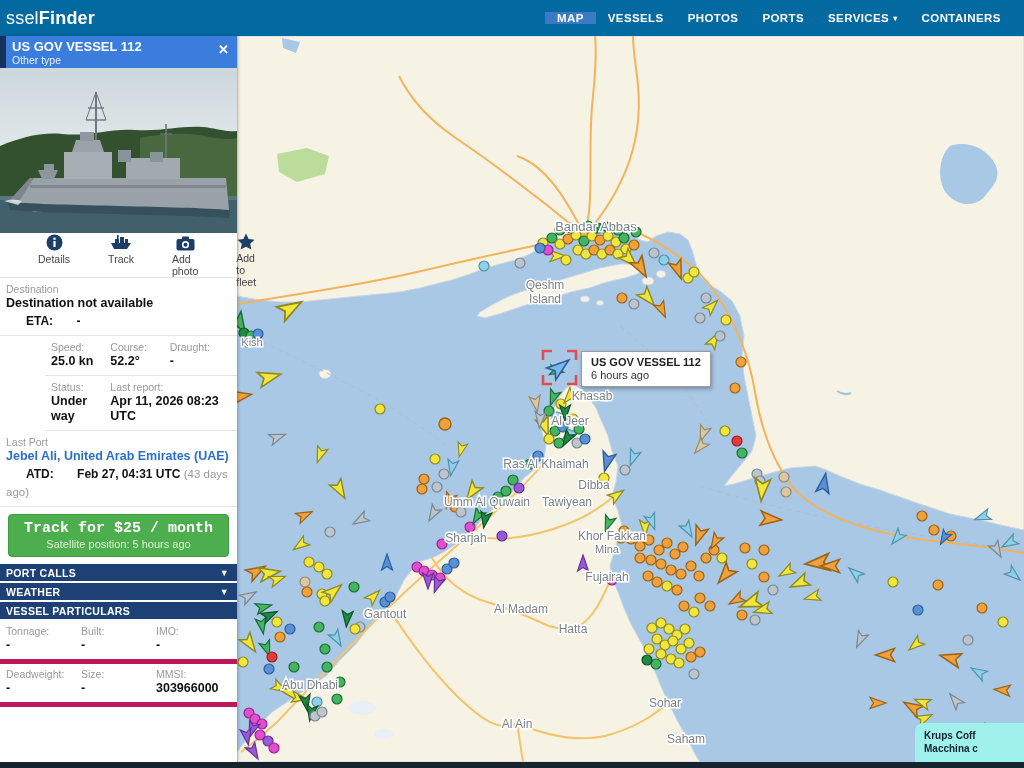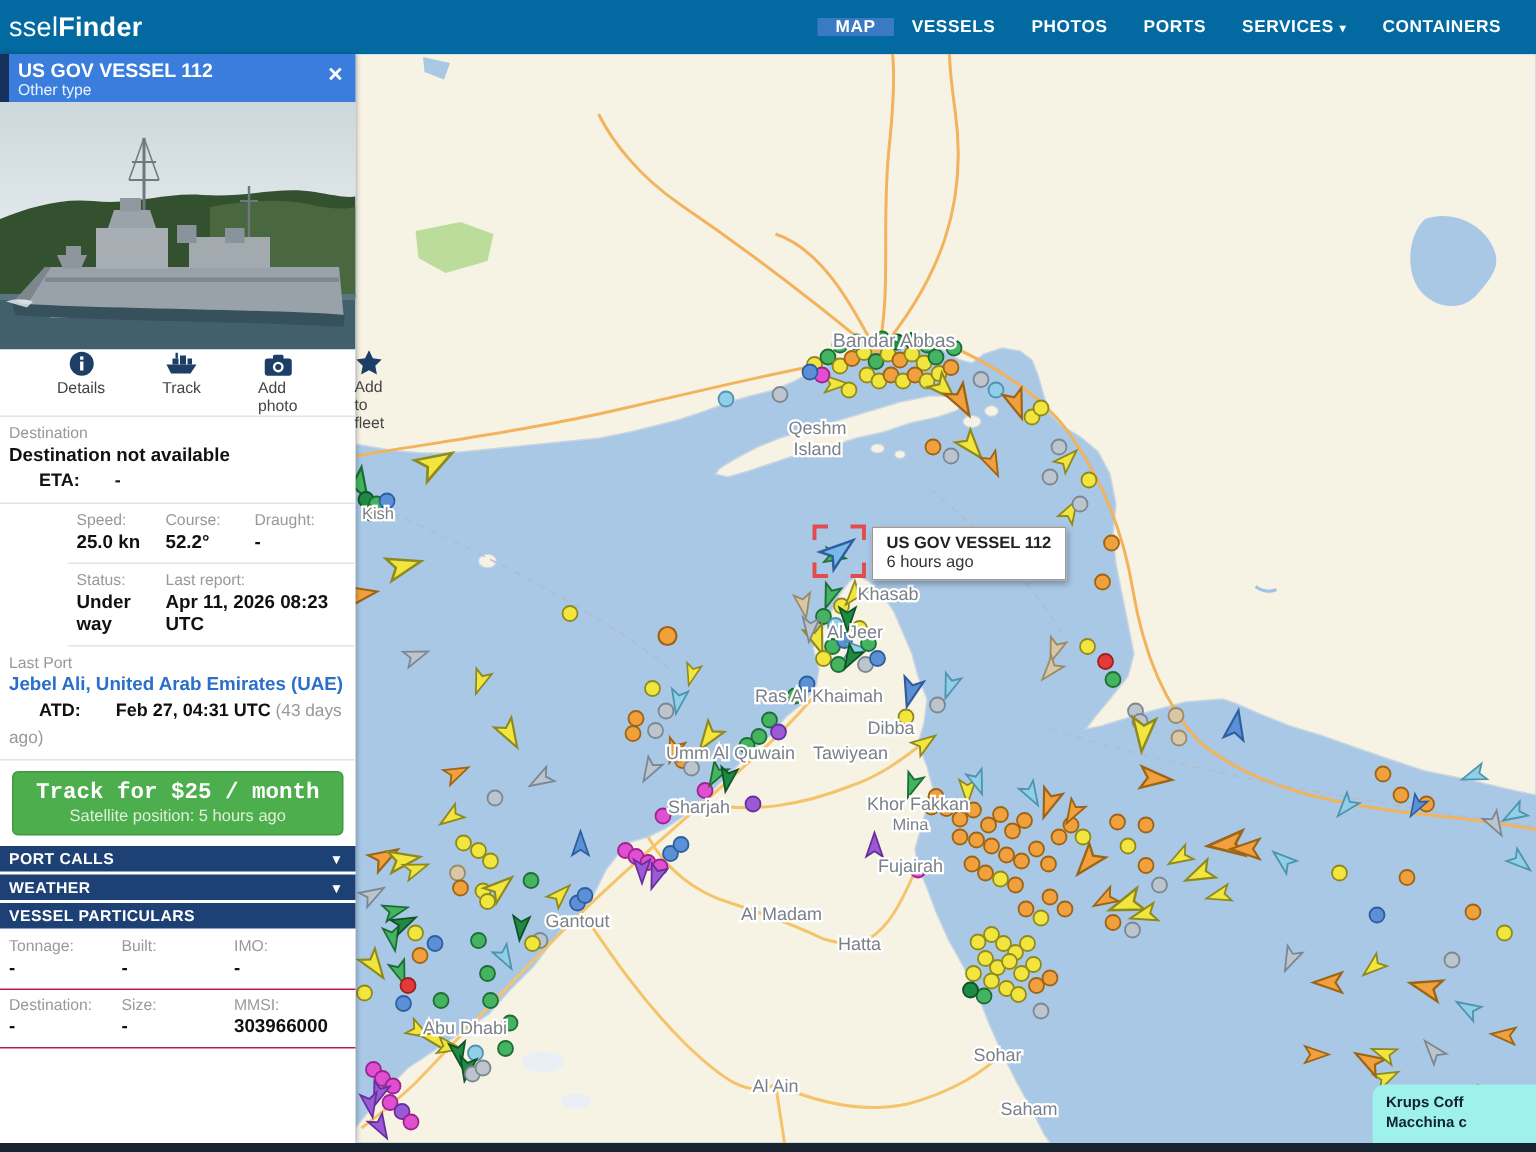--- a/index.html
+++ b/index.html
@@ -30,21 +30,21 @@
   .val a{color:#2a6fc9;text-decoration:none;}
   .inline-lab{font-size:12px;font-weight:700;color:#111;padding-left:20px;}
   .muted{font-weight:400;color:#999;font-size:11.5px;}
   .grid3{display:flex;margin-left:45px;} .grid3>div{flex:1;} .grid3>div.w2{flex:2;}
   #trackbtn{margin:7px 8px;background:#4cae4c;border:1px solid #409940;border-radius:4px;text-align:center;padding:4px 0 5px;cursor:pointer;}
   #trackbtn .t1{color:#fff;font-size:15px;font-weight:700;line-height:19px;font-family:Liberation Mono, monospace;}
   #trackbtn .t2{color:#dff0d8;font-size:11px;line-height:13px;}
   .secbar{height:17px;background:#1e4175;color:#fff;font-size:10.5px;font-weight:700;display:flex;align-items:center;padding:0 8px 0 6px;margin-bottom:2px;letter-spacing:.3px;cursor:pointer;}
   .secbar .sp{flex:1;} .secbar .caret{font-size:9px;}
   .secbar.static{cursor:default;}
-  .pgrid{display:flex;padding:4px 6px 6px;border-bottom:1px solid #be185d;}
+  .pgrid{display:flex;padding:4px 6px 6px;border-bottom:5px solid #be185d;}
   .pgrid>div{flex:1;}
   
   #map{position:absolute;left:237px;top:36px;width:787px;height:726px;background:#a8c8e6;}
   .maplabel{font-family:"Liberation Sans",sans-serif;fill:#7b8189;stroke:#ffffff;stroke-width:3px;paint-order:stroke;text-anchor:middle;}
   #tooltip{position:absolute;background:#fff;border:1px solid #9a9a9a;box-shadow:1px 2px 4px rgba(0,0,0,.3);padding:3px 9px 4px;z-index:6;}
   #tooltip .t1{font-size:11px;font-weight:700;color:#222;line-height:14px;white-space:nowrap;}
   #tooltip .t2{font-size:11px;color:#333;line-height:13px;}
   #adbox{position:absolute;right:0;bottom:6px;width:96px;background:#9ff1ec;border-radius:8px 0 0 0;padding:6px 4px 7px 9px;z-index:6;cursor:pointer;}
   #adbox div{font-size:10px;color:#123;font-weight:700;line-height:13px;white-space:nowrap;overflow:hidden;}
   #footerbar{position:absolute;left:0;bottom:0;width:1024px;height:6px;background:#17232e;z-index:7;}
@@ -224,21 +224,21 @@
           <div class="lab">Built:</div>
           <div class="val">-</div>
         </div>
         <div>
           <div class="lab">IMO:</div>
           <div class="val">-</div>
         </div>
       </div>
     <div class="pgrid" id="particulars-row2">
         <div>
-          <div class="lab">Destination:</div>
+          <div class="lab">Deadweight:</div>
           <div class="val">-</div>
         </div>
         <div>
           <div class="lab">Size:</div>
           <div class="val">-</div>
         </div>
         <div>
           <div class="lab">MMSI:</div>
           <div class="val">303966000</div>
         </div>

